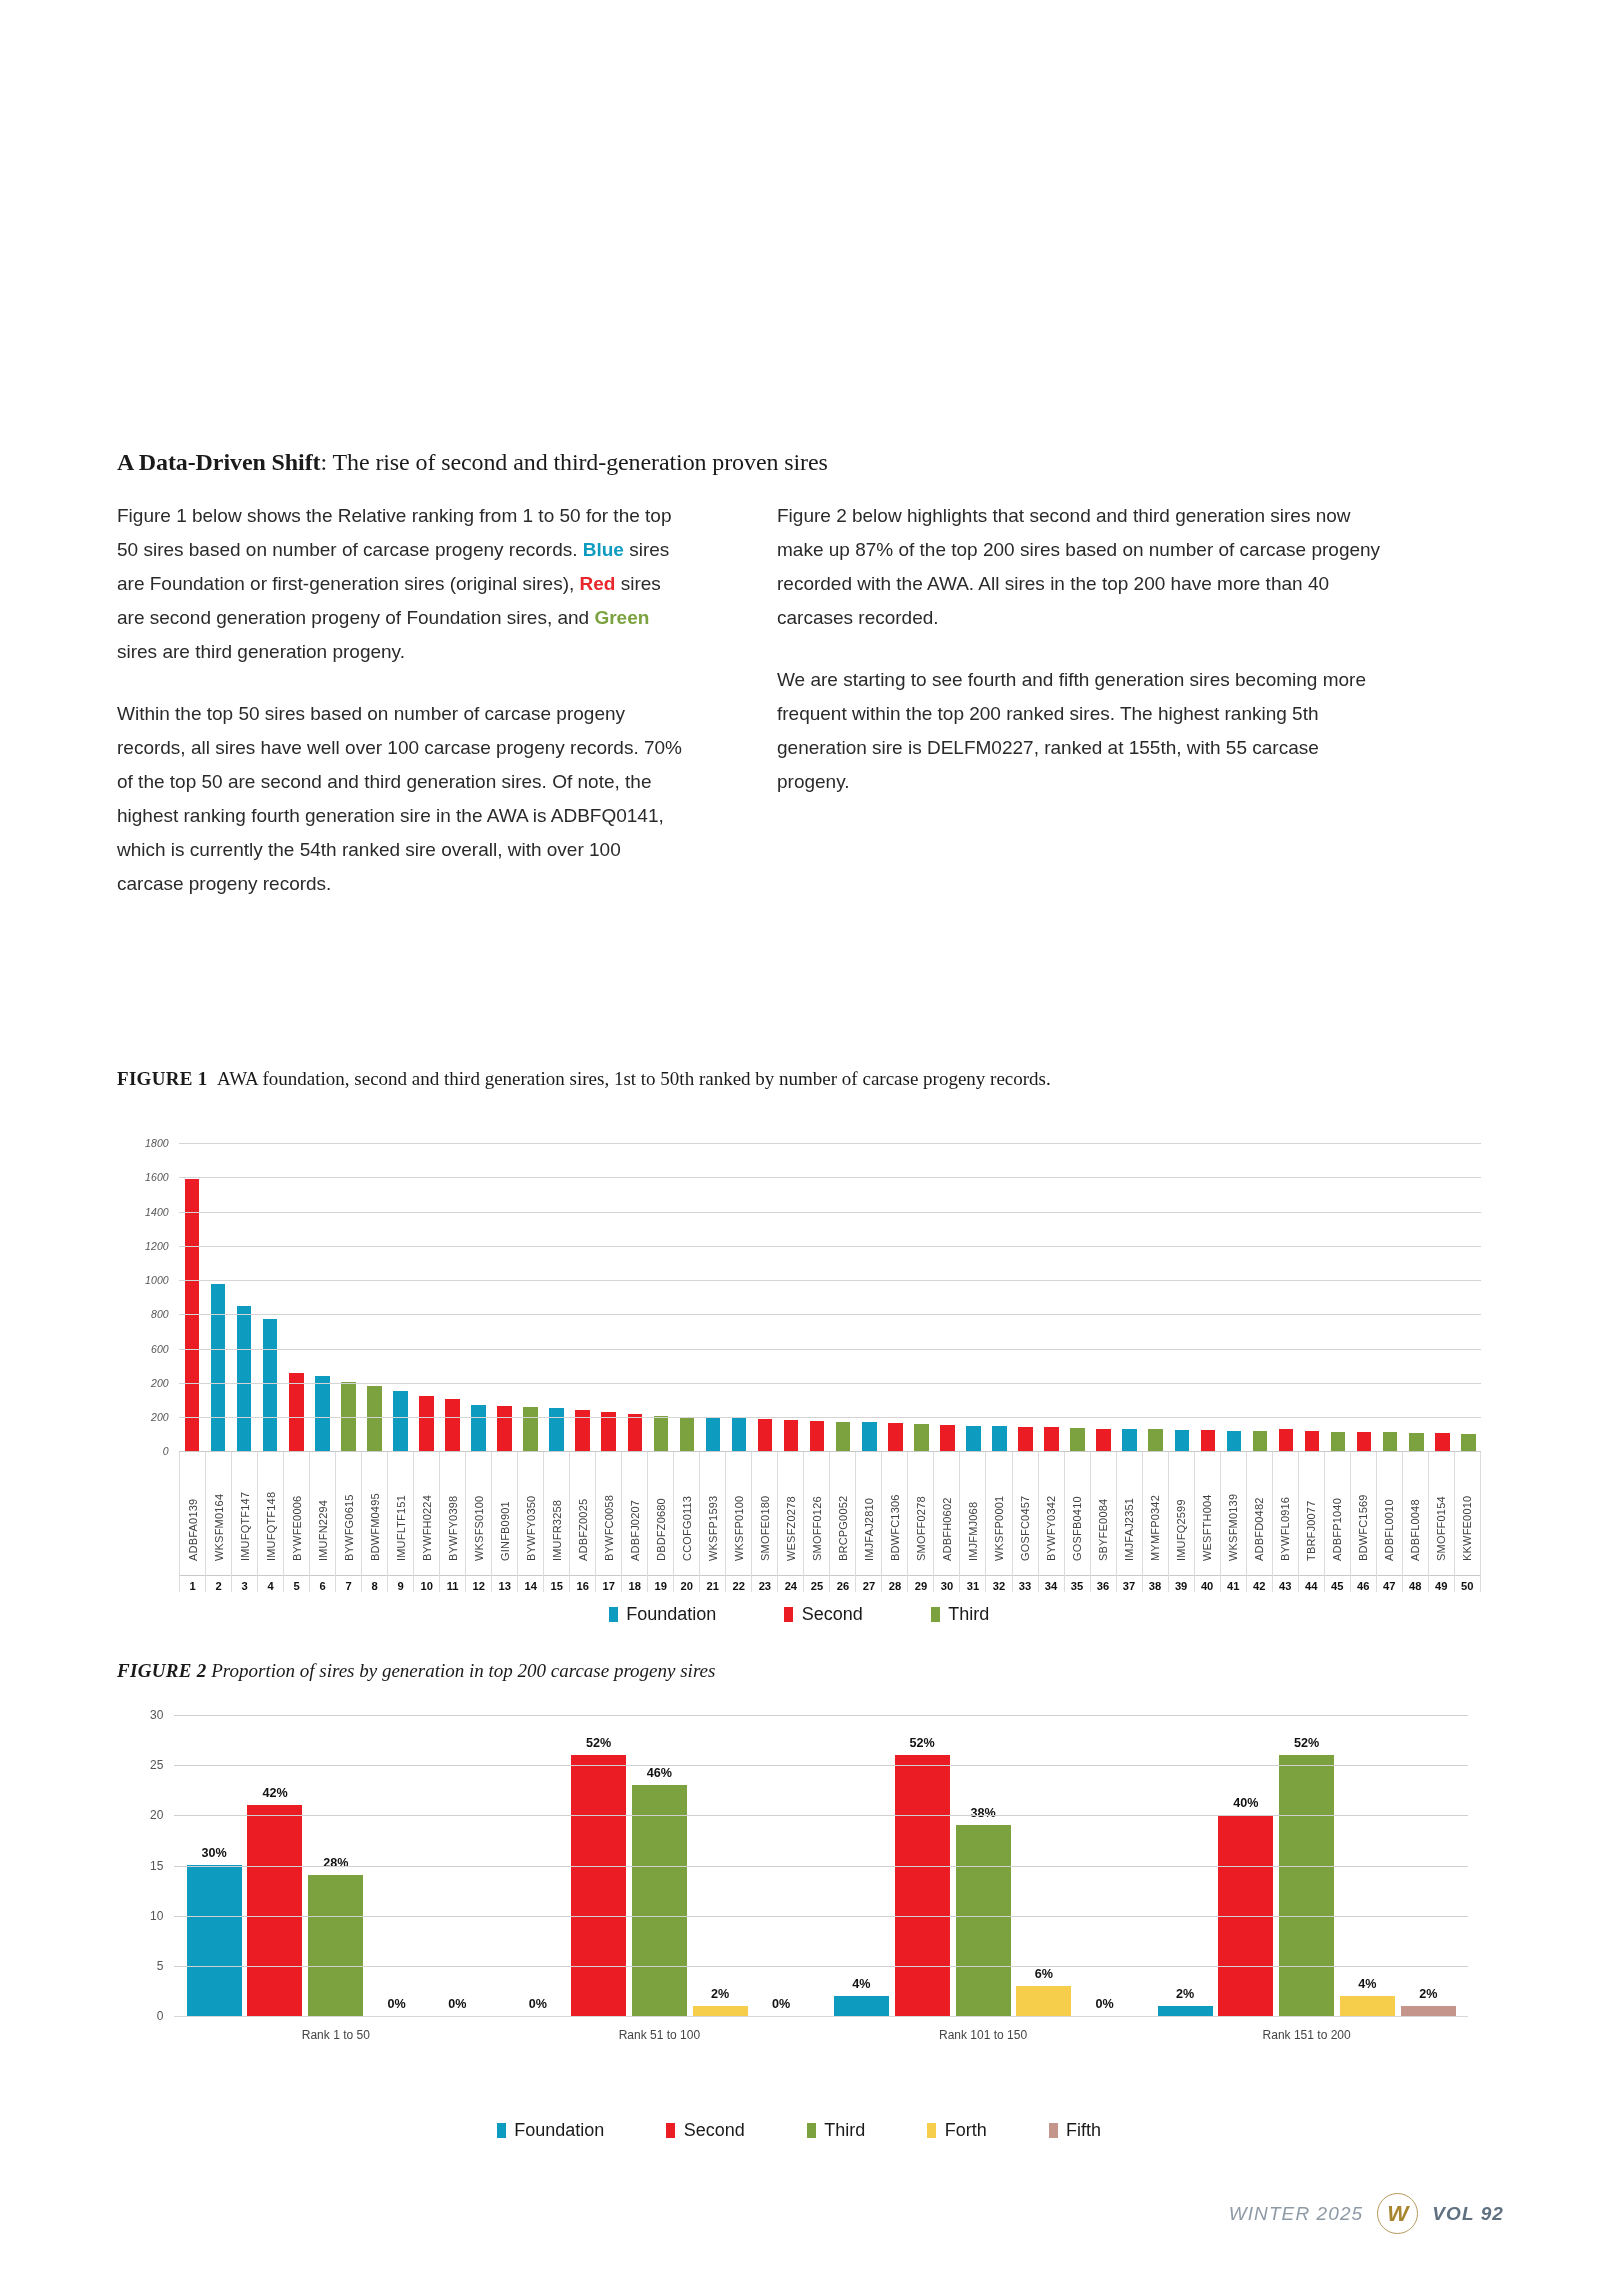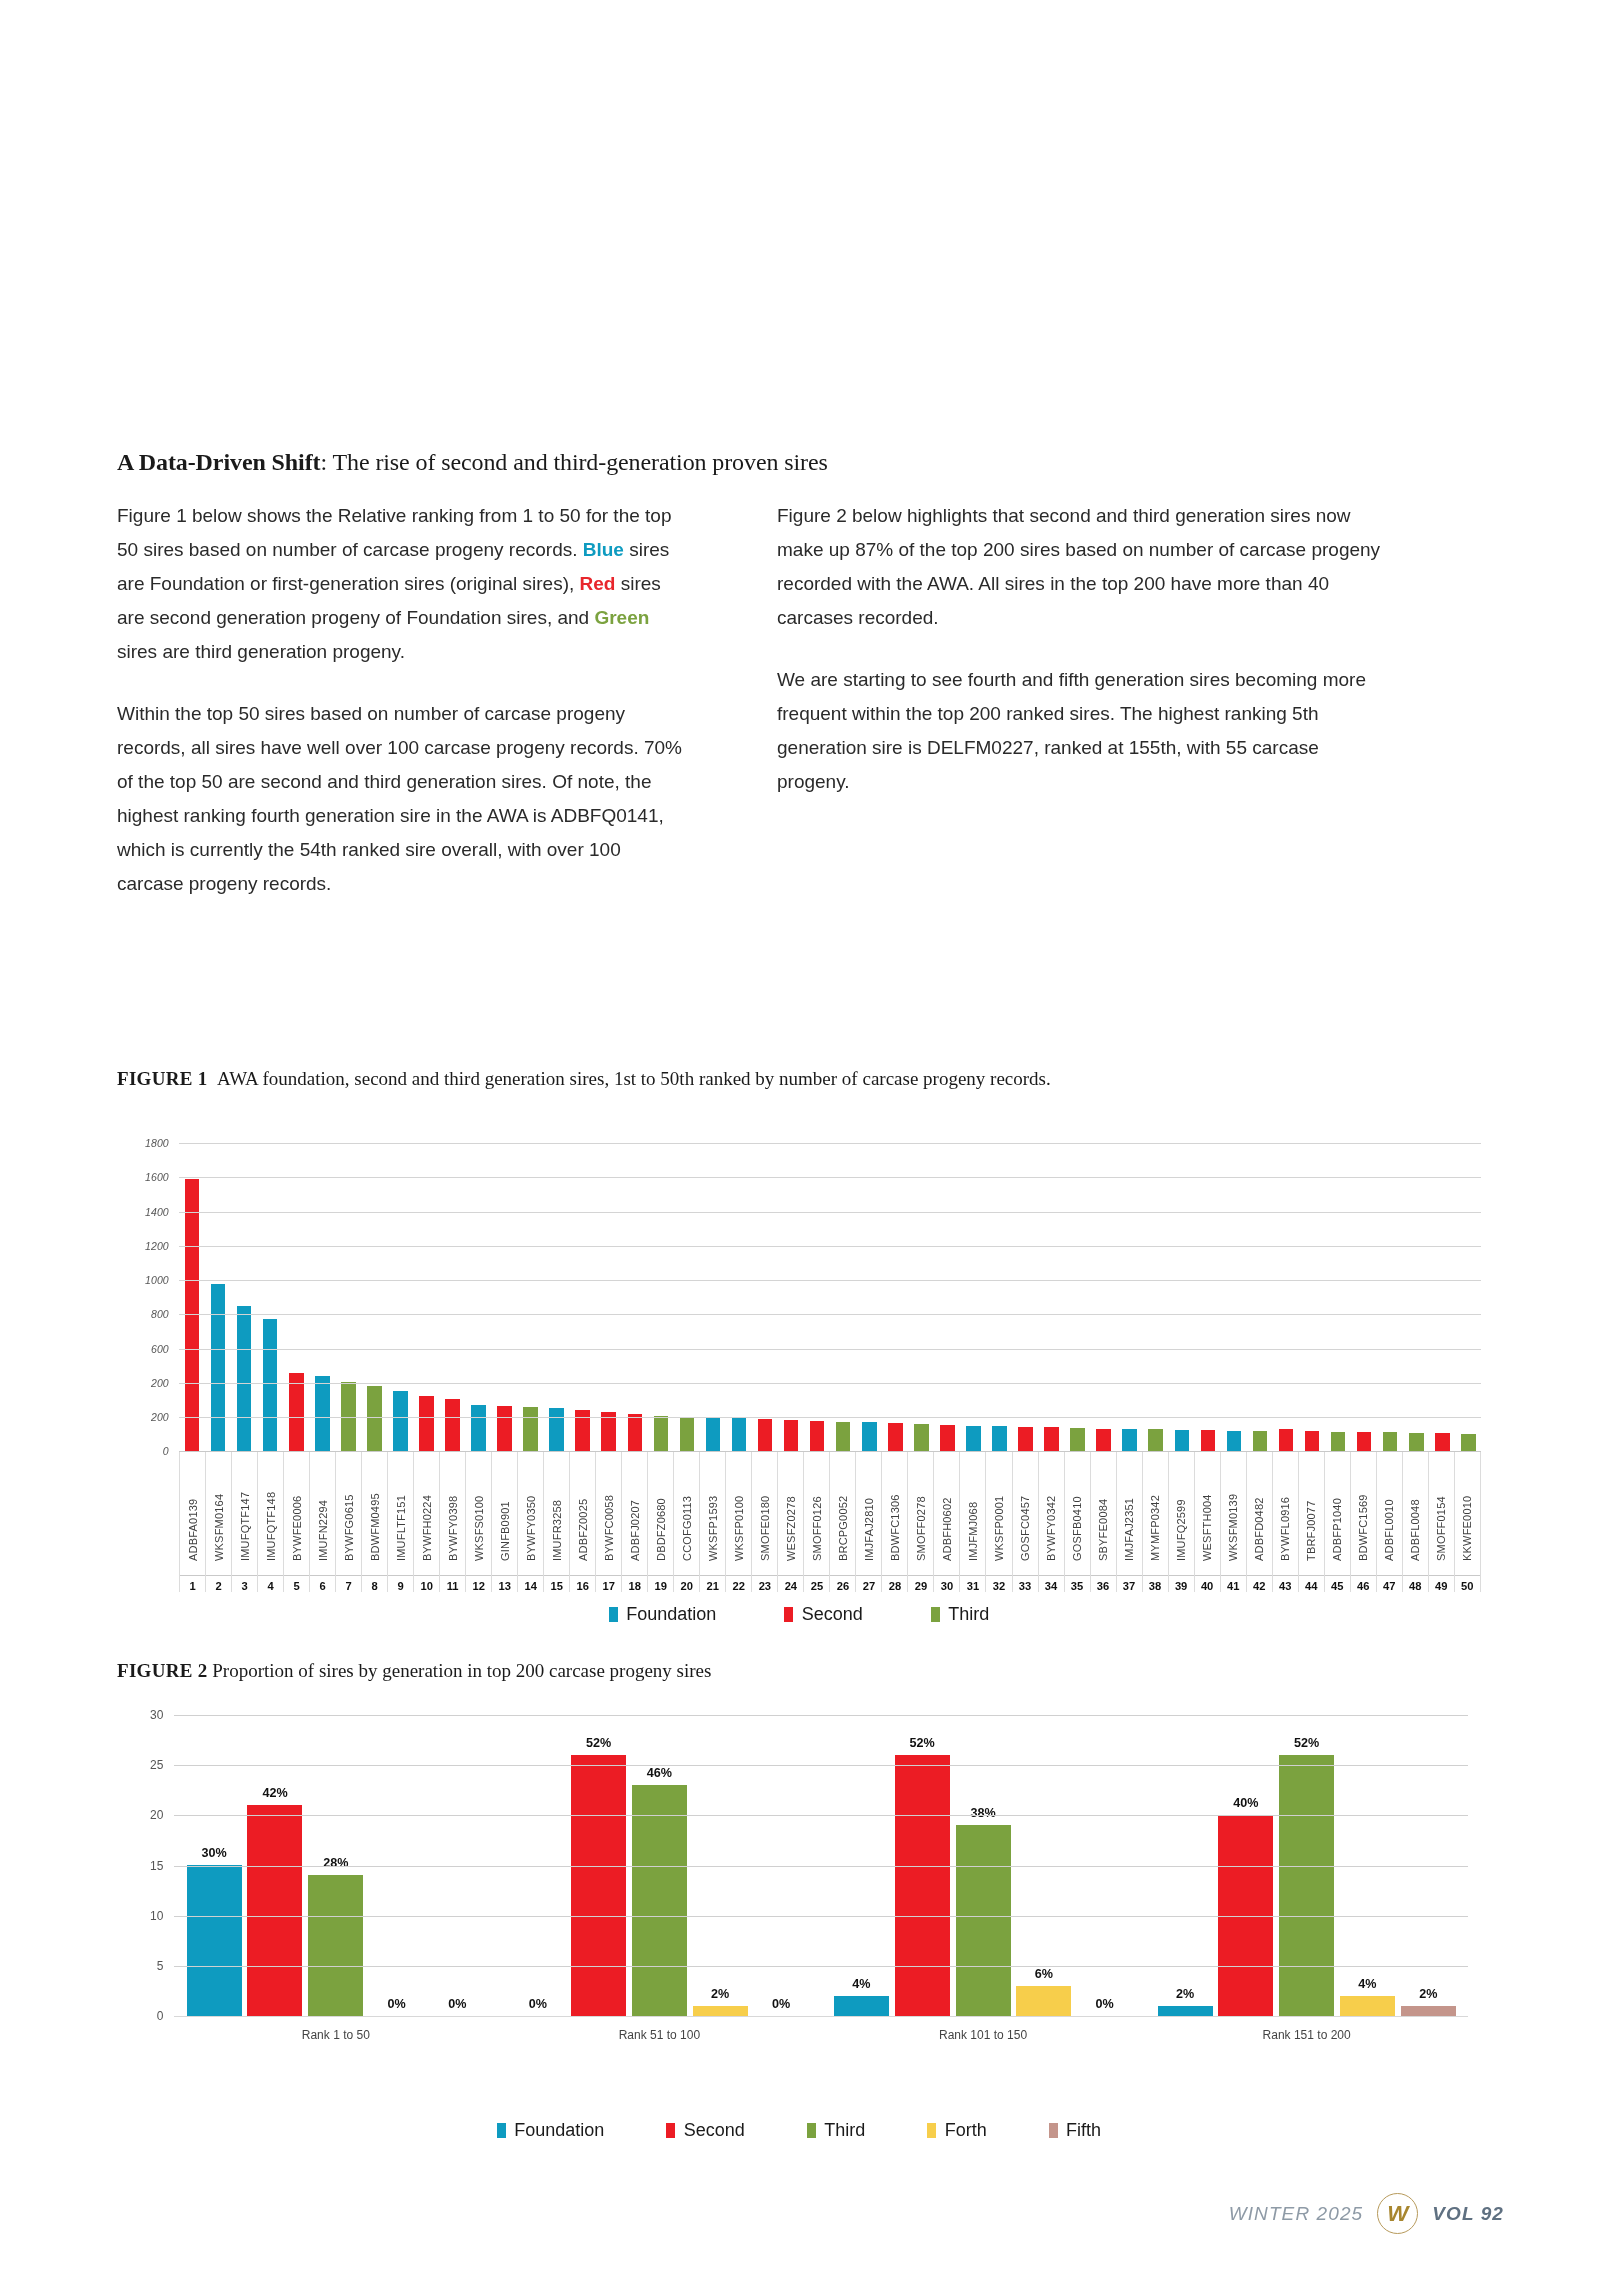--- a/index.html
+++ b/index.html
@@ -37,21 +37,21 @@
   .c-green{color:#7ba23f;font-weight:bold;}
 
   
   .figcap{
     position:absolute;left:117px;
     font-family:"Liberation Serif",serif;
     font-size:19px;color:#1a1a1a;
   }
   .figcap .lbl{font-weight:bold;letter-spacing:0.3px;}
   #figcap1{top:1068px;}
-  #figcap2{top:1660px;}
+  #figcap2{top:1660px;font-style:italic;}
 
   
   #fig1{position:absolute;left:117px;top:1130px;width:1364px;height:491px;}
   #fig1 .plot{
     position:absolute;left:62px;top:12.6px;right:0;height:308px;
   }
   #fig1 .ylabels{position:absolute;left:0;top:12.6px;width:56px;height:308px;}
   #fig1 .ylabels span{
     position:absolute;right:4.2px;transform:translateY(-50%);
     font-size:10.5px;color:#555;letter-spacing:0.1px;font-style:italic;

